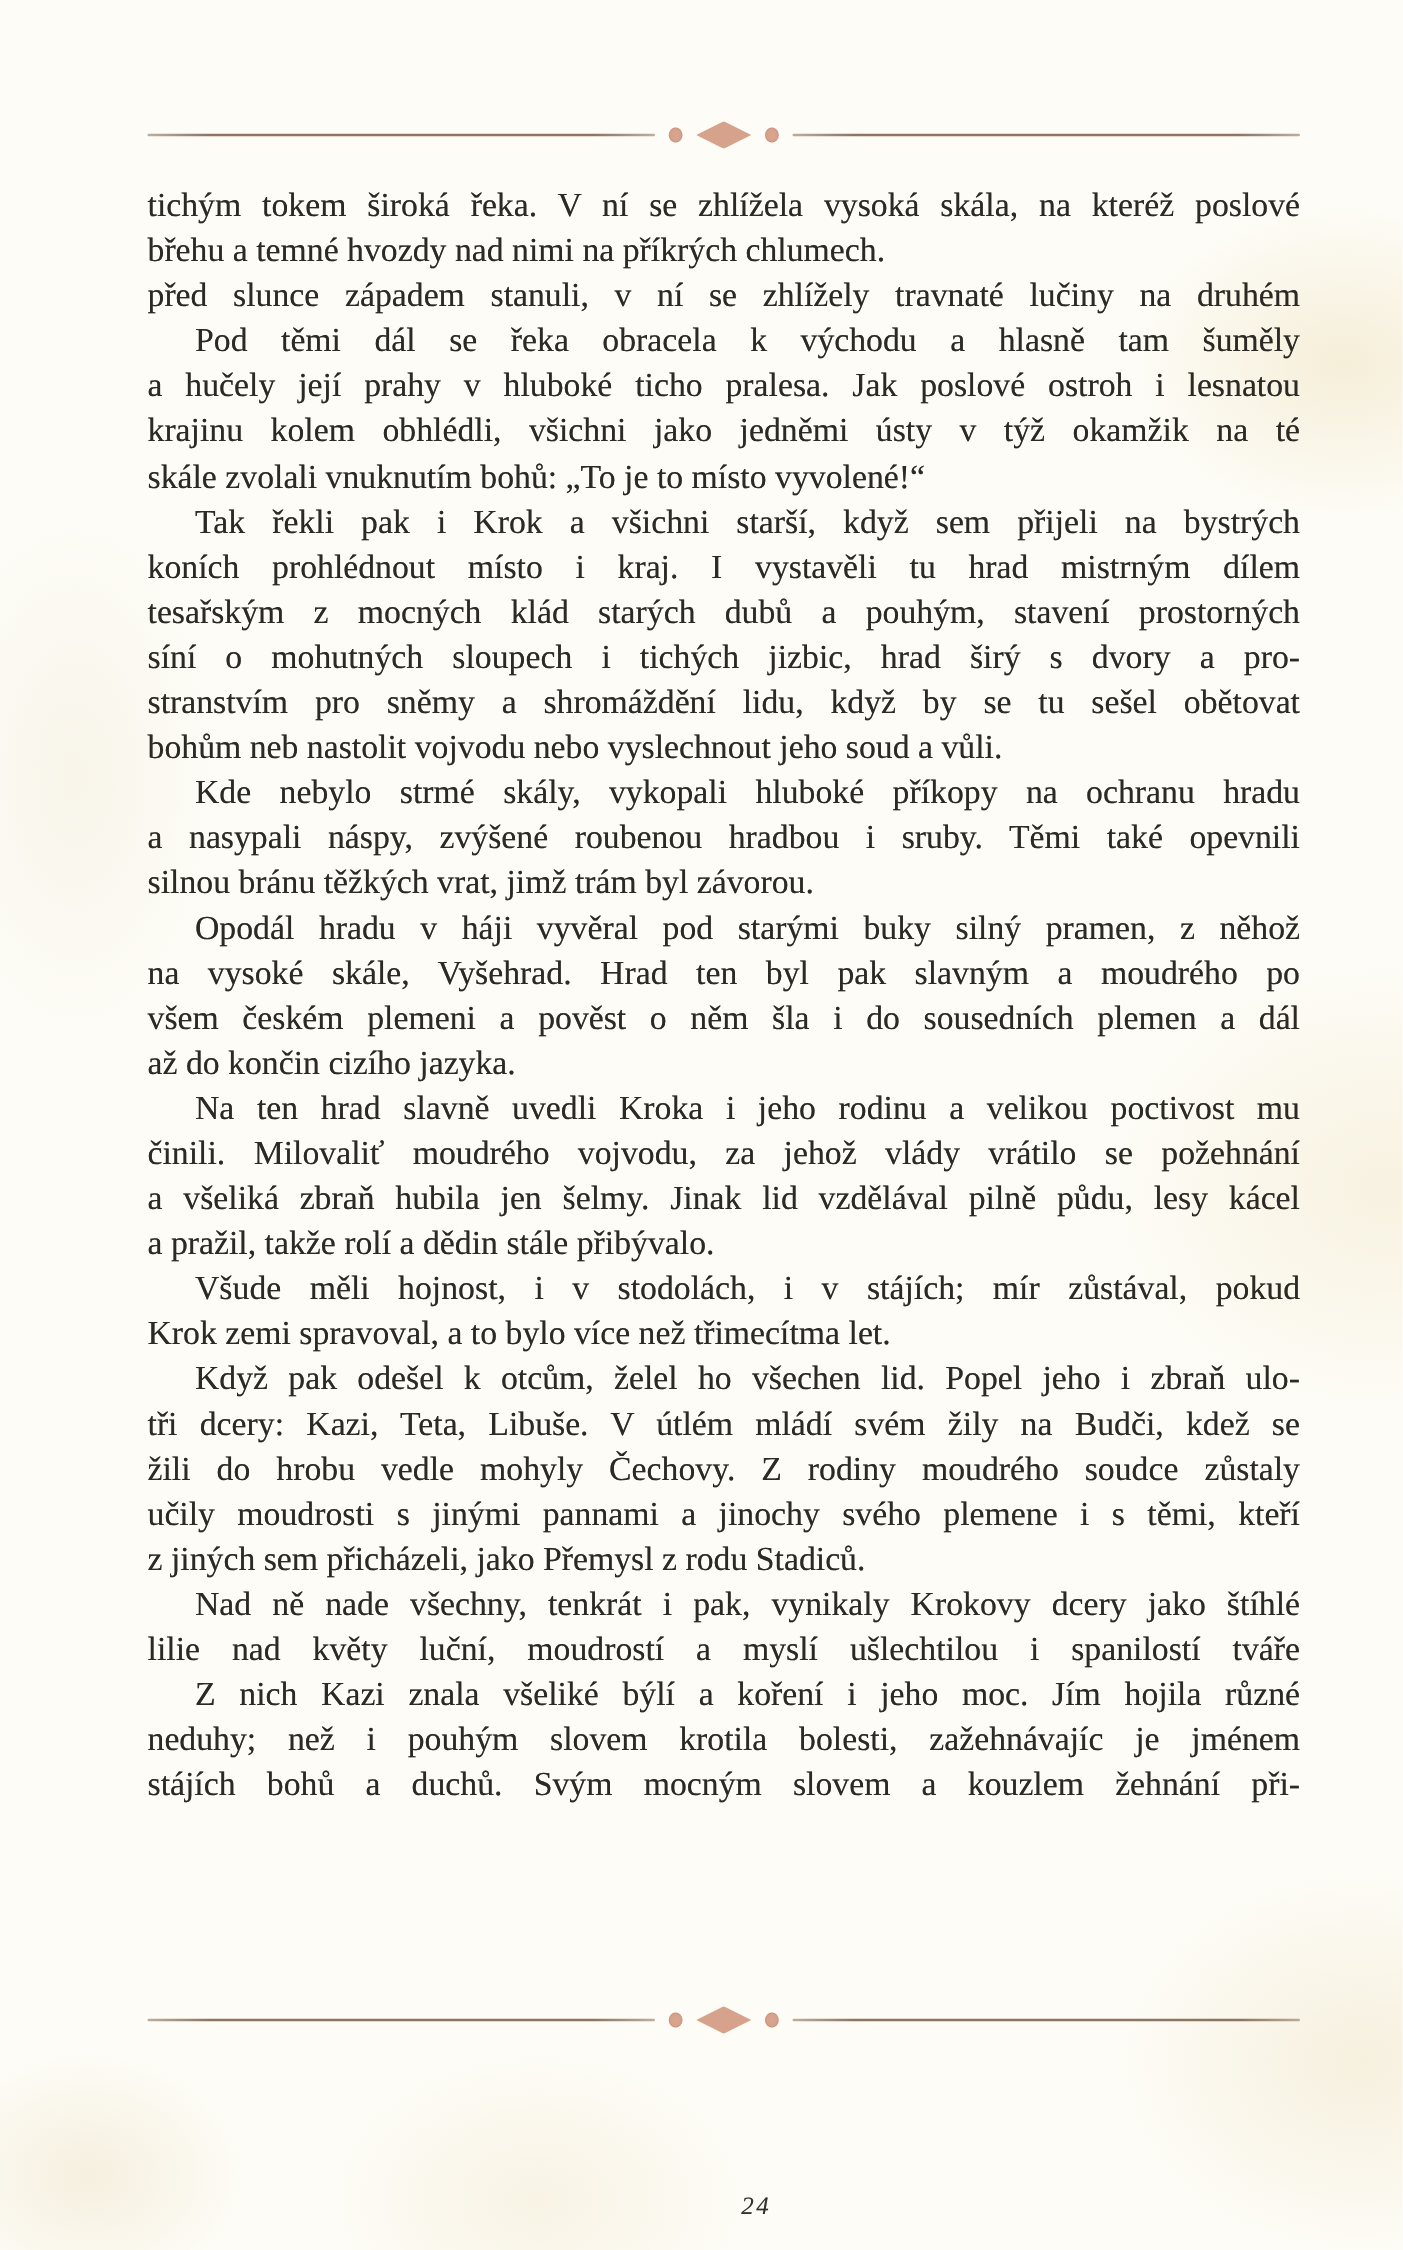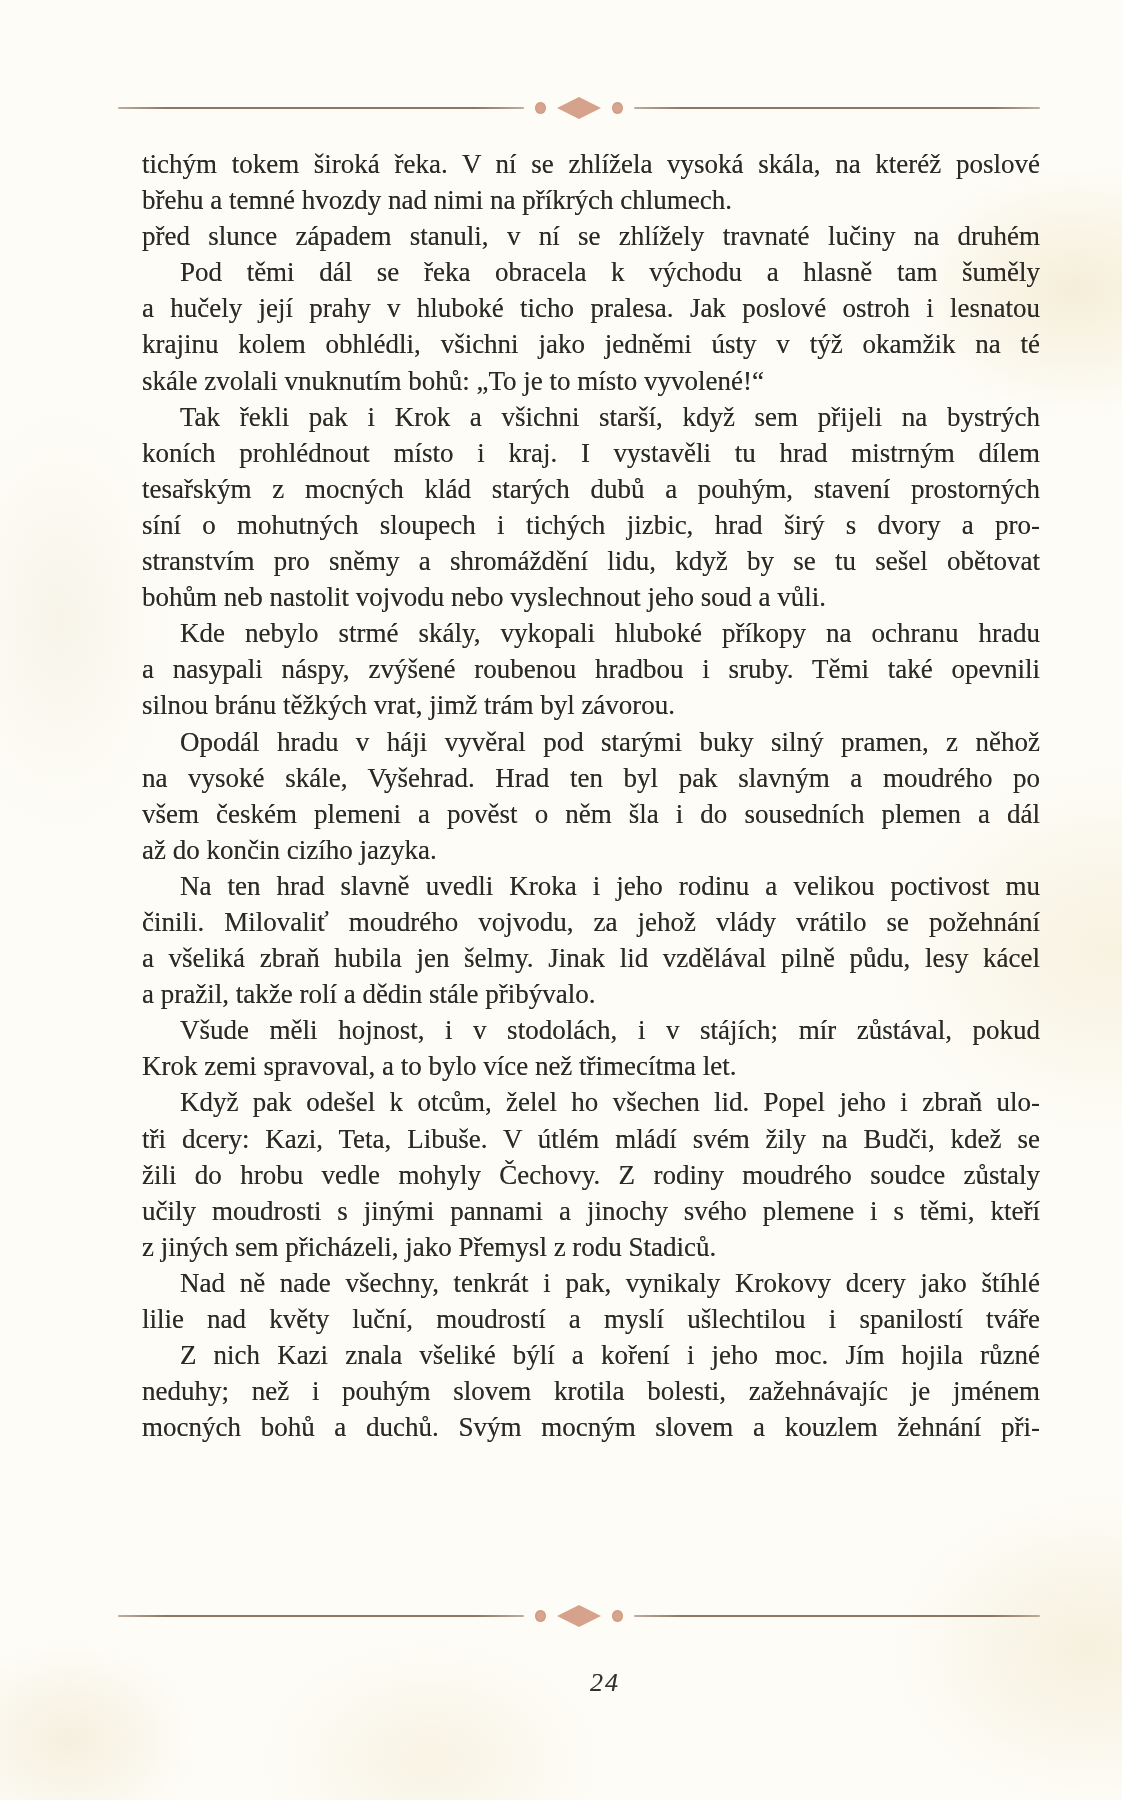--- a/index.html
+++ b/index.html
@@ -40,27 +40,27 @@
     width: 44px; height: 22px;
     background: #d6a28b;
     clip-path: polygon(50% 0%, 100% 50%, 50% 100%, 0% 50%);
   }
   .text-block {
     position: absolute; left: 118px; top: 146px; width: 922px;
     color: #2c2a25;
     font-size: 27px; line-height: 36.1px;
     text-shadow: 0 0 0.5px rgba(44,40,34,.6);
   }
-  .line { text-align: justify; margin-left: 24px; }
+  .line { text-align: justify; }
   .line.fill { text-align-last: justify; }
   .line.indent { text-indent: 38px; }
   .page-number {
-    position: absolute; left: 118px; top: 1668px; width: 922px;
+    position: absolute; left: 118px; top: 1754px; width: 922px;
     text-align: center; font-style: italic;
-    font-size: 26px; color: #35322c;
+    font-size: 20px; color: #35322c;
     text-indent: 52px;
     letter-spacing: 2px;
     text-shadow: 0 0 0.5px rgba(44,40,34,.5);
   }
 </style>
 </head>
 <body>
 
 <div class="page">
 
@@ -101,21 +101,21 @@
       <div class="line">Krok zemi spravoval, a to bylo více než třimecítma let.</div>
       <div class="line indent fill">Když pak odešel k otcům, želel ho všechen lid. Popel jeho i zbraň ulo-</div>
       <div class="line fill">tři dcery: Kazi, Teta, Libuše. V útlém mládí svém žily na Budči, kdež se</div>
       <div class="line fill">žili do hrobu vedle mohyly Čechovy. Z rodiny moudrého soudce zůstaly</div>
       <div class="line fill">učily moudrosti s jinými pannami a jinochy svého plemene i s těmi, kteří</div>
       <div class="line">z jiných sem přicházeli, jako Přemysl z rodu Stadiců.</div>
       <div class="line indent fill">Nad ně nade všechny, tenkrát i pak, vynikaly Krokovy dcery jako štíhlé</div>
       <div class="line fill">lilie nad květy luční, moudrostí a myslí ušlechtilou i spanilostí tváře</div>
       <div class="line indent fill">Z nich Kazi znala všeliké býlí a koření i jeho moc. Jím hojila různé</div>
       <div class="line fill">neduhy; než i pouhým slovem krotila bolesti, zažehnávajíc je jménem</div>
-      <div class="line fill">mocných bohů a duchů. Svým mocným slovem a kouzlem žehnání při-</div>
+      <div class="line fill">stájích bohů a duchů. Svým mocným slovem a kouzlem žehnání při-</div>
     </div>
 
   <div class="divider bottom">
     <div class="rule"></div>
     <div class="orn-dot"></div>
     <div class="orn-diamond"></div>
     <div class="orn-dot"></div>
     <div class="rule"></div>
   </div>
 

